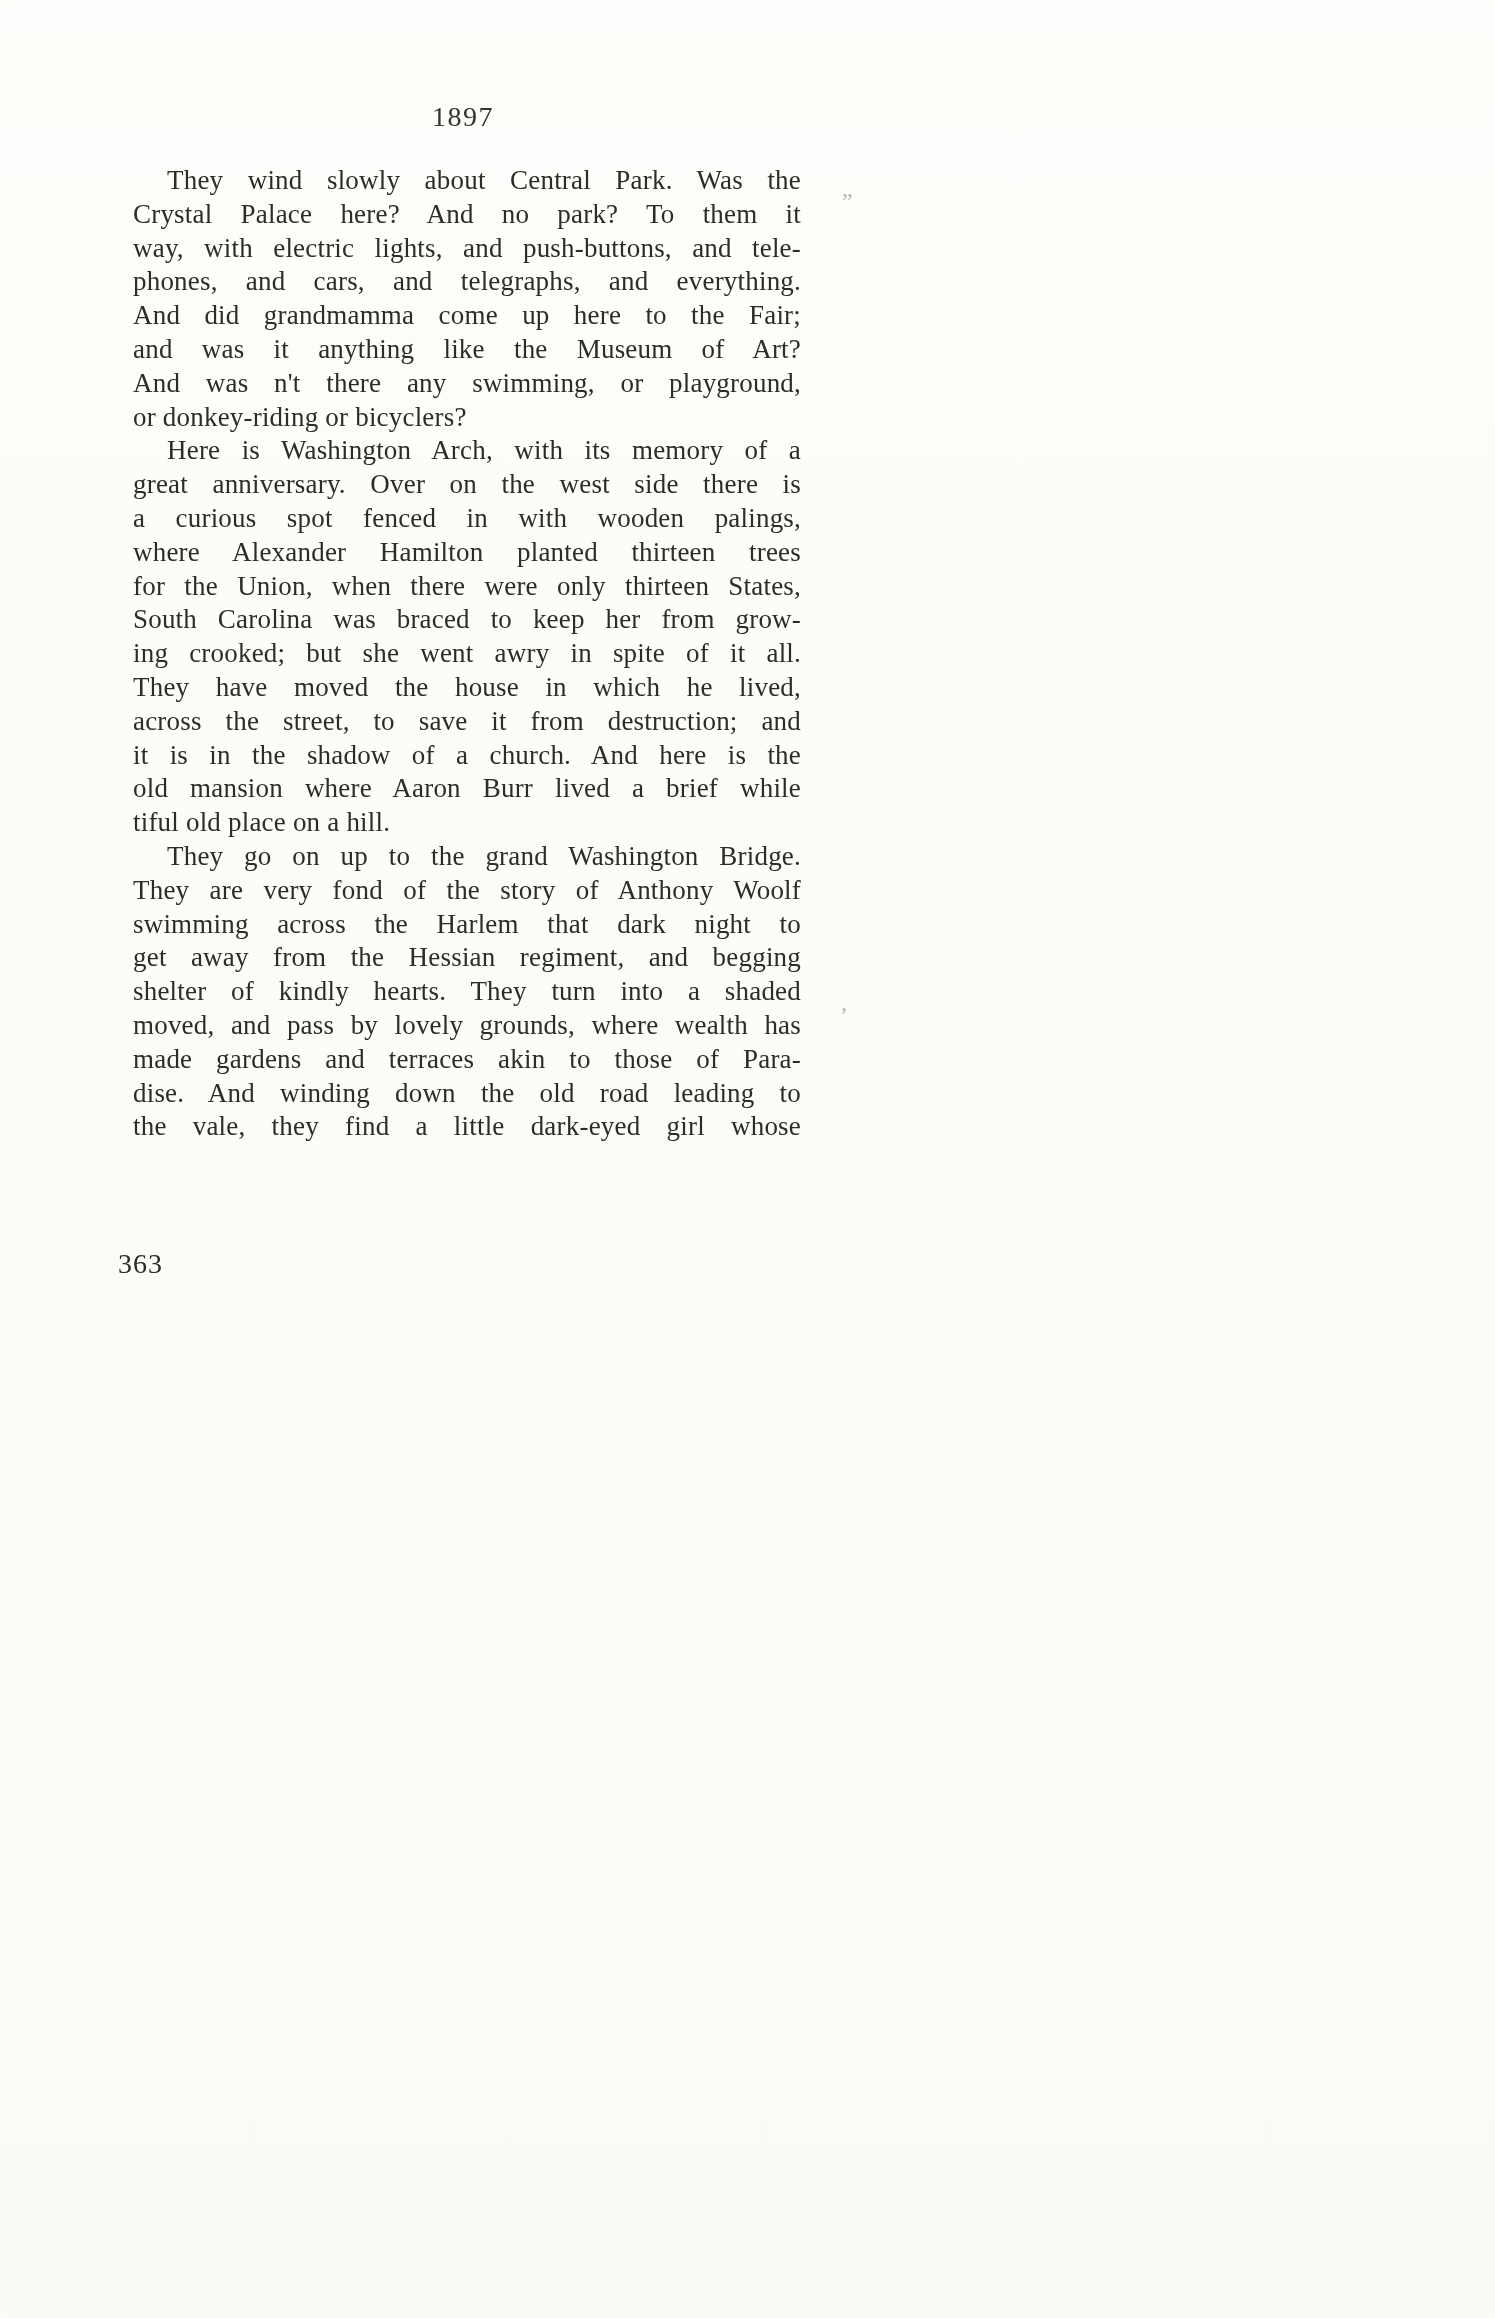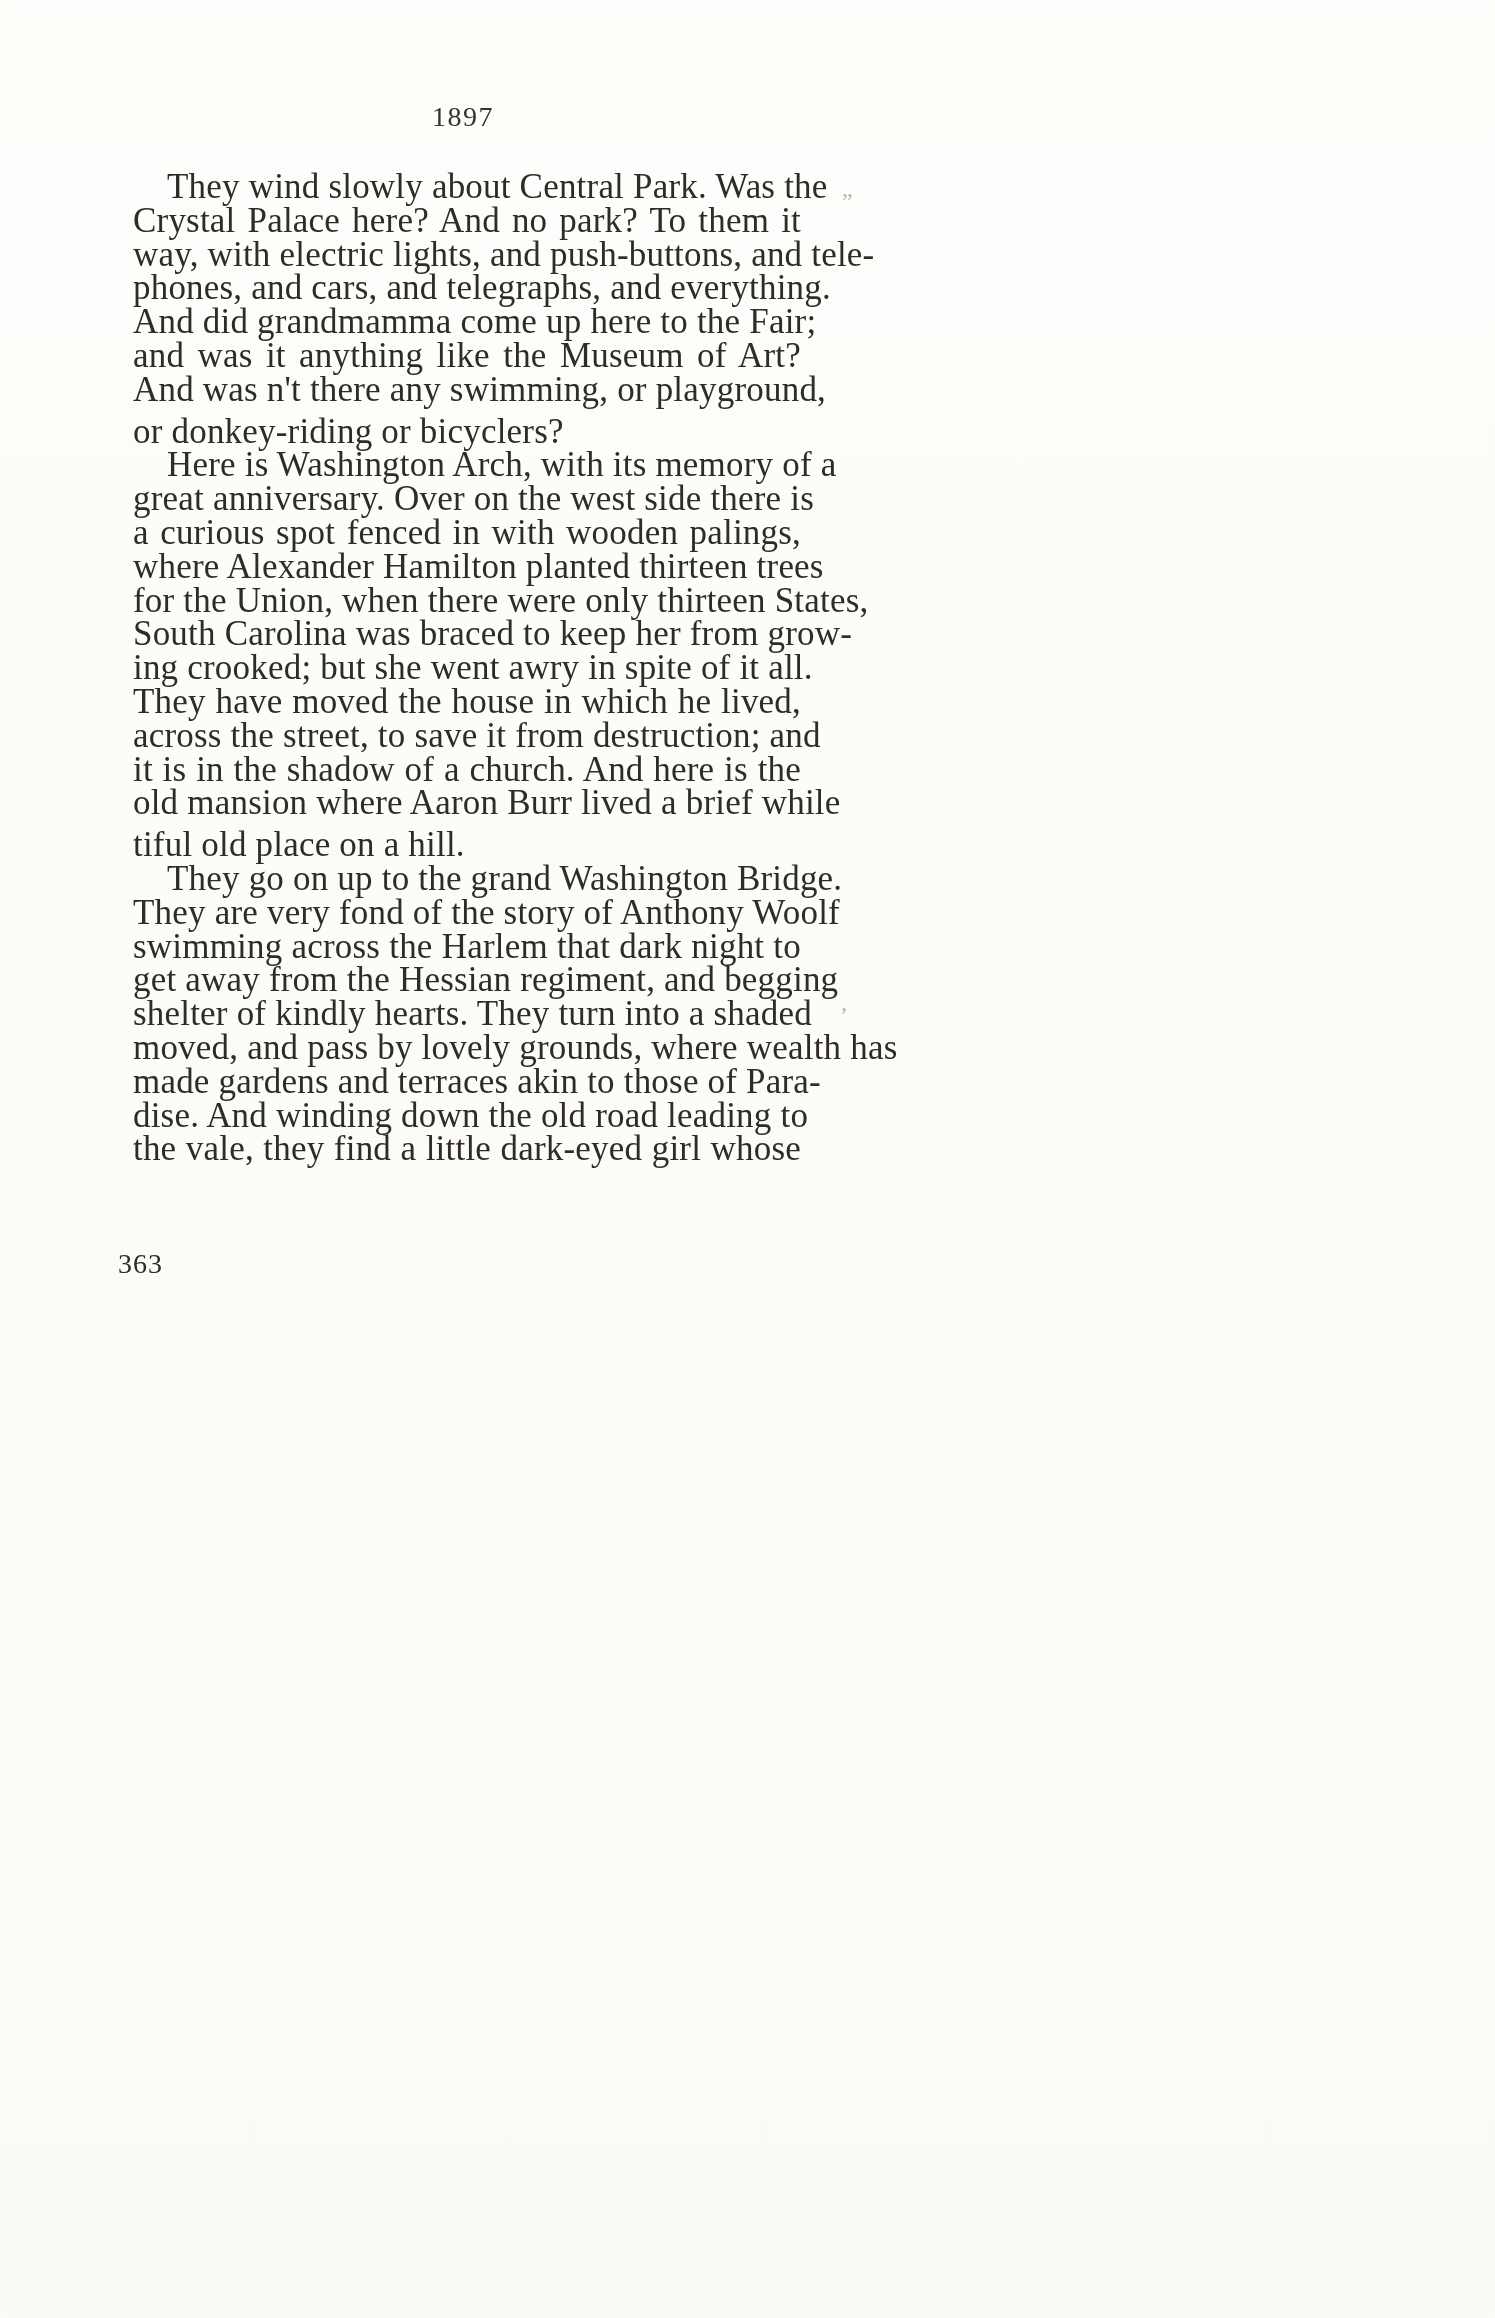--- a/index.html
+++ b/index.html
@@ -25,40 +25,39 @@
     top: 101px;
     left: 133px;
     width: 660px;
     text-align: center;
     font-size: 28px;
     letter-spacing: 1.5px;
     color: #35332b;
   }
   .text-block {
     position: absolute;
-    top: 170px;
+    top: 164px;
     left: 133px;
     width: 668px;
-    font-size: 35px;
+    font-size: 27px;
     color: #2e2c26;
     letter-spacing: 0.2px;
   }
   .line {
     line-height: 33.8px;
     height: 33.8px;
     text-align: justify;
     text-align-last: justify;
     white-space: nowrap;
   }
   .line.indent {
     padding-left: 34px;
   }
   .line.endline {
     text-align-last: left;
-    margin-top: 8px;
   }
   .page-number {
     position: absolute;
     top: 1248px;
     left: 118px;
     width: 670px;
     text-align: left;
     font-size: 28px;
     letter-spacing: 1px;
     color: #2e2c26;

